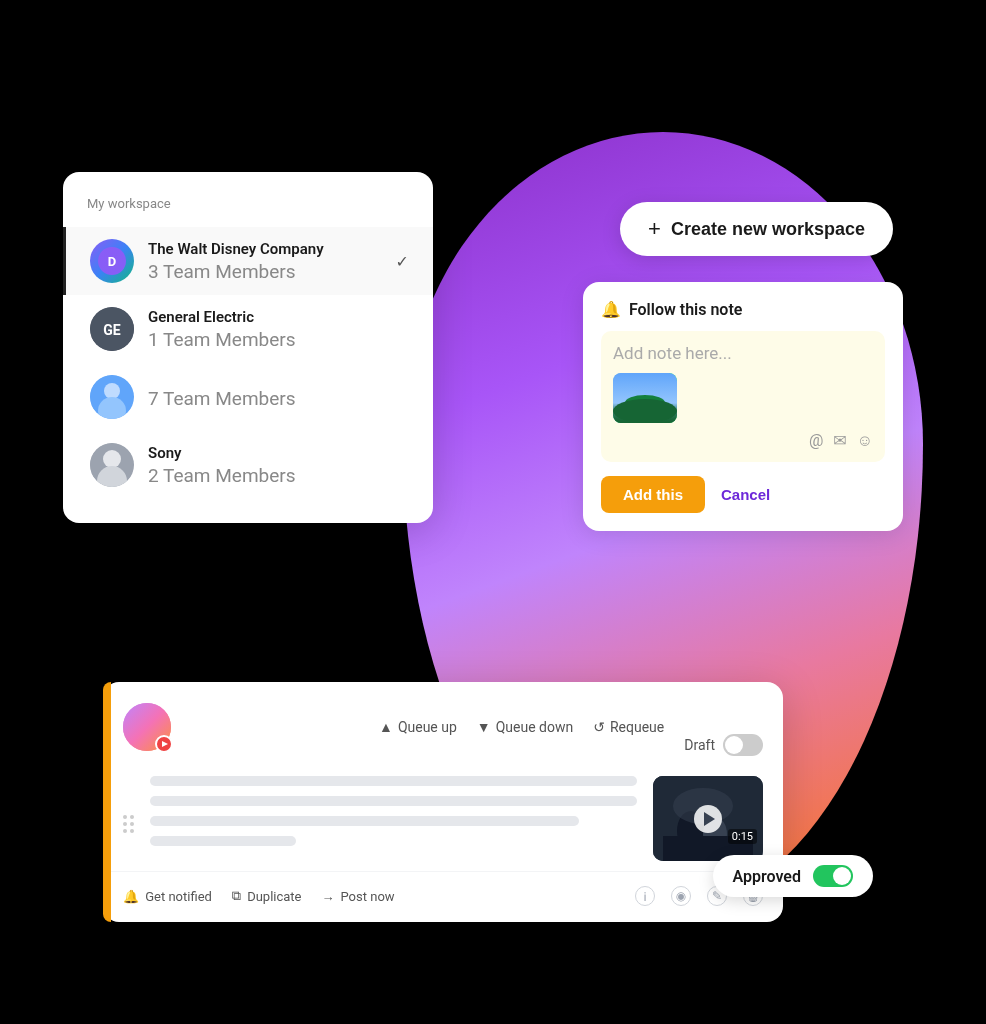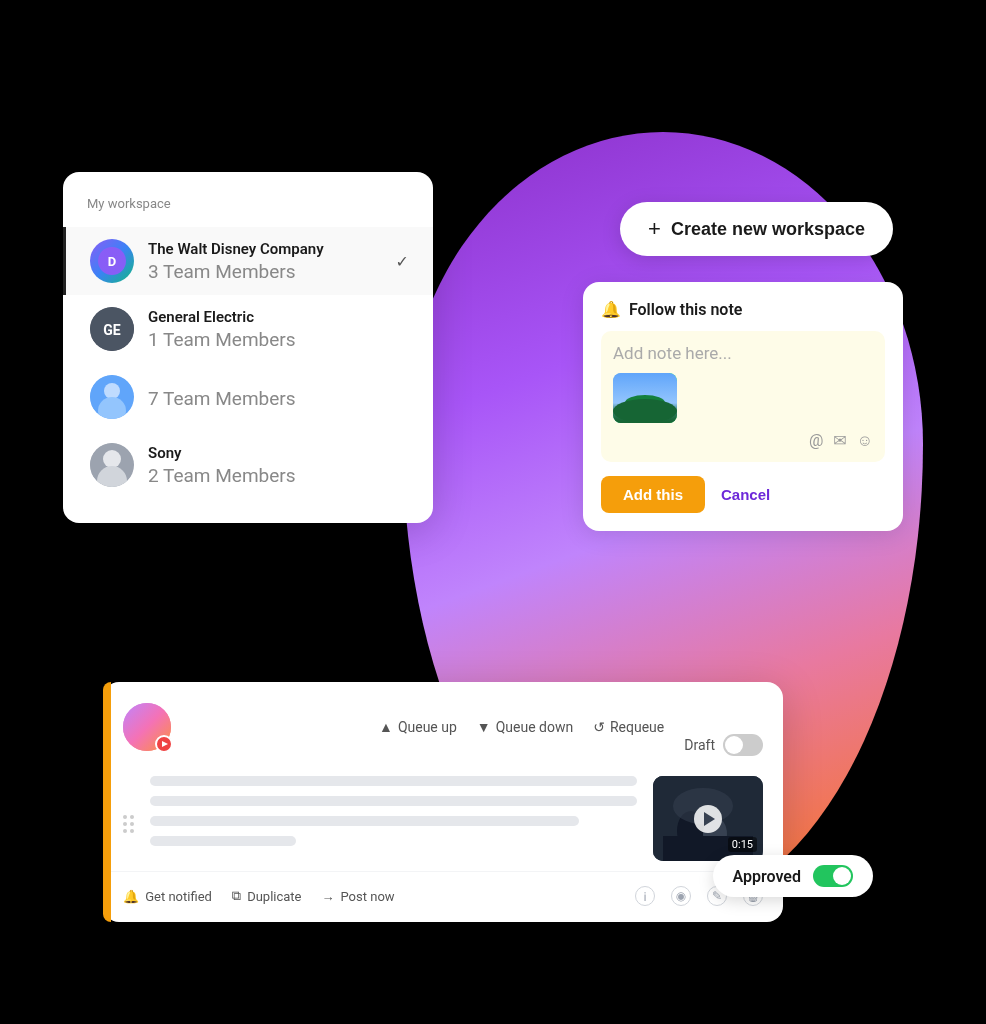--- a/index.html
+++ b/index.html
@@ -414,21 +414,21 @@
       width: 0;
       height: 0;
       border-top: 7px solid transparent;
       border-bottom: 7px solid transparent;
       border-left: 11px solid #374151;
       margin-left: 2px;
     }
 
     .video-duration {
       position: absolute;
-      bottom: 9px;
+      bottom: 17px;
       right: 6px;
       font-size: 11px;
       color: #fff;
       background: rgba(0,0,0,0.5);
       border-radius: 3px;
       padding: 1px 4px;
     }
 
     .post-footer {
       display: flex;

